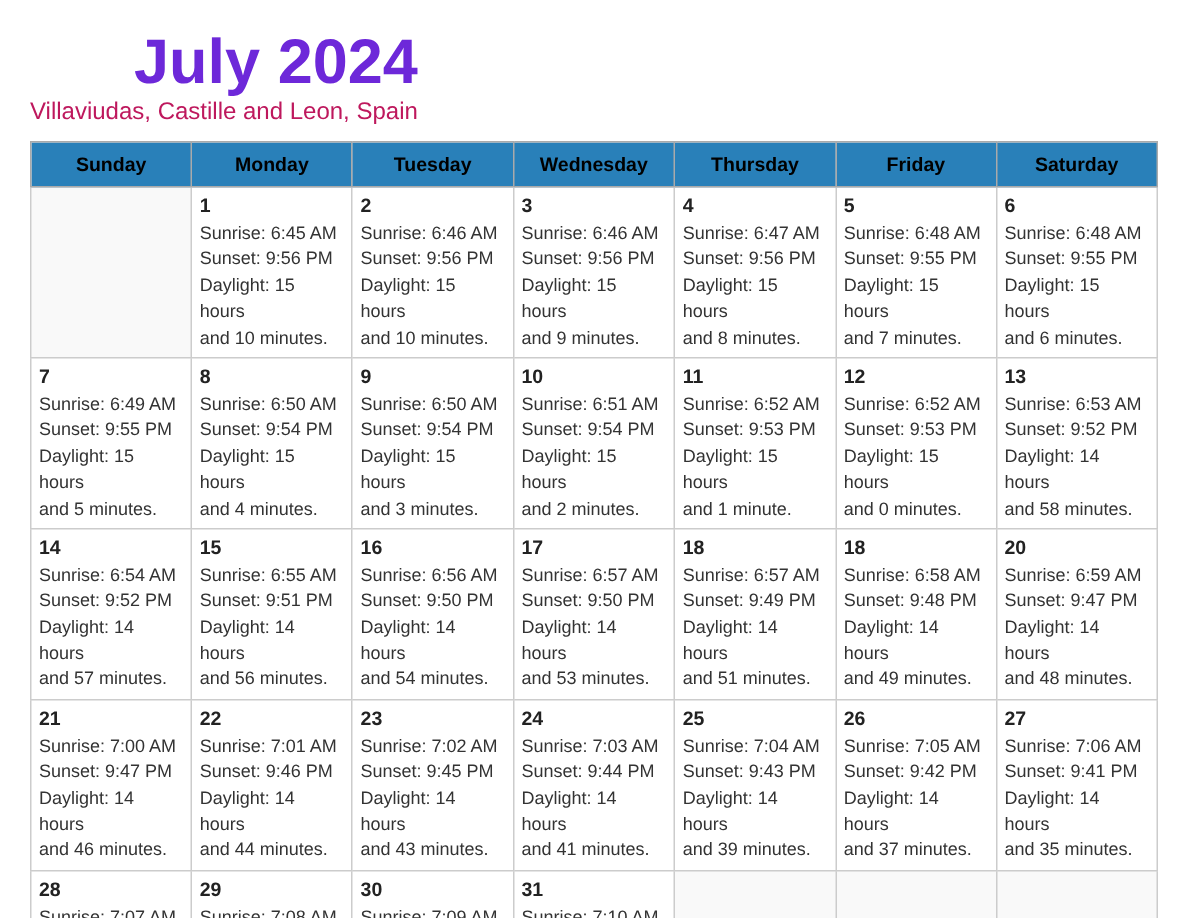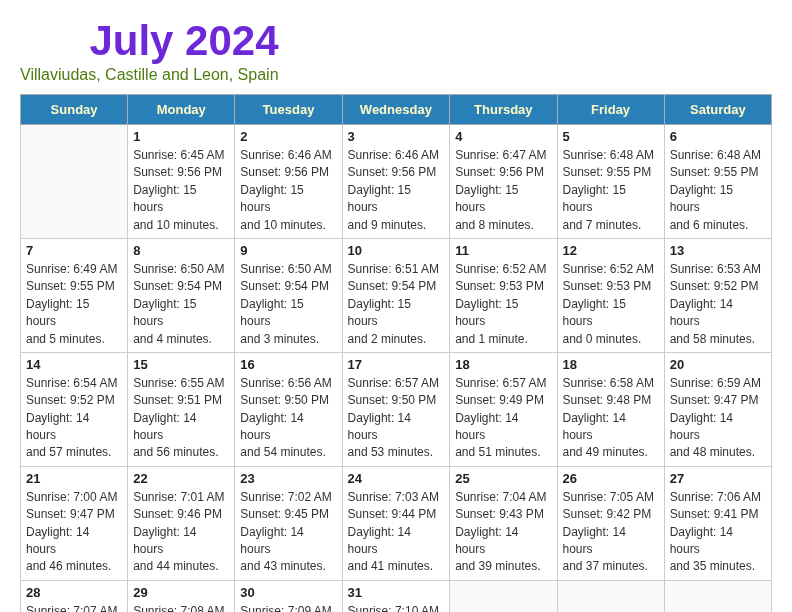--- a/index.html
+++ b/index.html
@@ -38,31 +38,31 @@
       text-align: right;
     }
     .month-title {
       font-size: 42px;
       font-weight: bold;
       color: #6d28d9;
       line-height: 1;
     }
     .location {
       font-size: 16px;
-      color: #4d7c0f;
+      color: #be185d;
       margin-top: 4px;
     }
     .calendar {
       width: 100%;
       border-collapse: collapse;
       font-size: 11px;
     }
     .calendar th {
       background: #2980b9;
-      color: #fef9c3;
+      color: #000000;
       text-align: center;
       padding: 7px 4px;
       font-size: 13px;
       font-weight: bold;
       border: 1px solid #aaa;
     }
     .calendar td {
       border: 1px solid #ccc;
       vertical-align: top;
       padding: 4px 5px;

